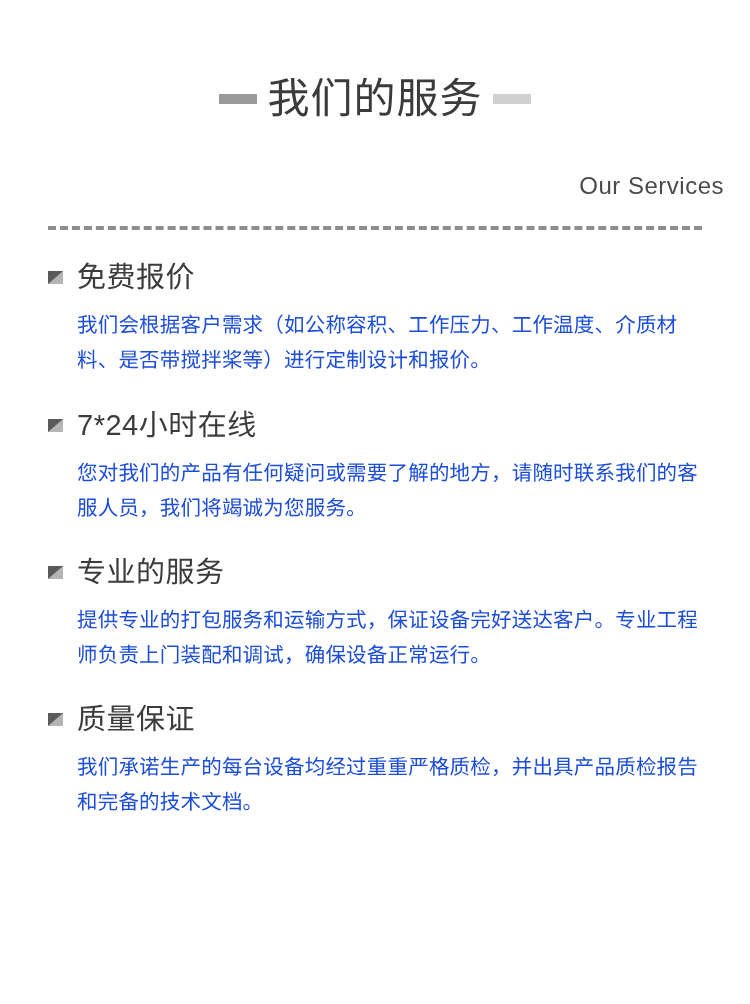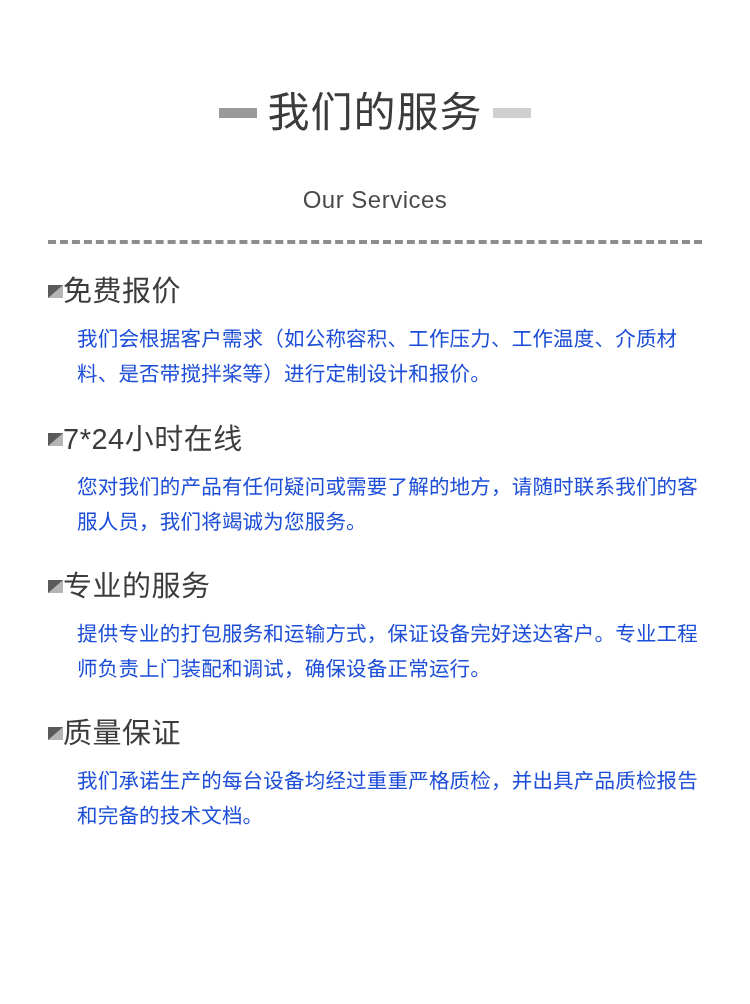--- a/index.html
+++ b/index.html
@@ -12,21 +12,21 @@
     background: #ffffff;
     font-family: "Liberation Sans", "DejaVu Sans", sans-serif;
     color: #333333;
     overflow: hidden;
   }
   .page {
     position: relative;
     width: 750px;
     height: 1004px;
     box-sizing: border-box;
-    padding: 14px 26px;
+    padding: 0 26px;
   }
 
   
   .header {
     padding-top: 48px;
     text-align: center;
   }
   .title-row {
     display: flex;
     align-items: center;
@@ -48,20 +48,21 @@
     color: #3b3b3b;
     letter-spacing: 1px;
     white-space: nowrap;
   }
   .sub-title {
     margin-top: 22px;
     font-size: 24px;
     color: #4a4a4a;
     font-weight: 400;
     letter-spacing: 0.5px;
+    text-align: right;
   }
 
   
   .divider {
     margin: 26px 22px 0 22px;
     height: 0;
     border-top: 4px dashed #8d8d8d;
   }
 
   
@@ -70,20 +71,21 @@
     padding: 0 22px;
   }
   .service {
     margin-bottom: 30px;
   }
   .service:last-child { margin-bottom: 0; }
 
   .service-head {
     display: flex;
     align-items: center;
+    gap: 14px;
     margin-bottom: 12px;
   }
   .bullet-icon {
     flex: 0 0 auto;
     width: 15px;
     height: 13px;
     display: block;
   }
   .service-title {
     font-size: 29px;

